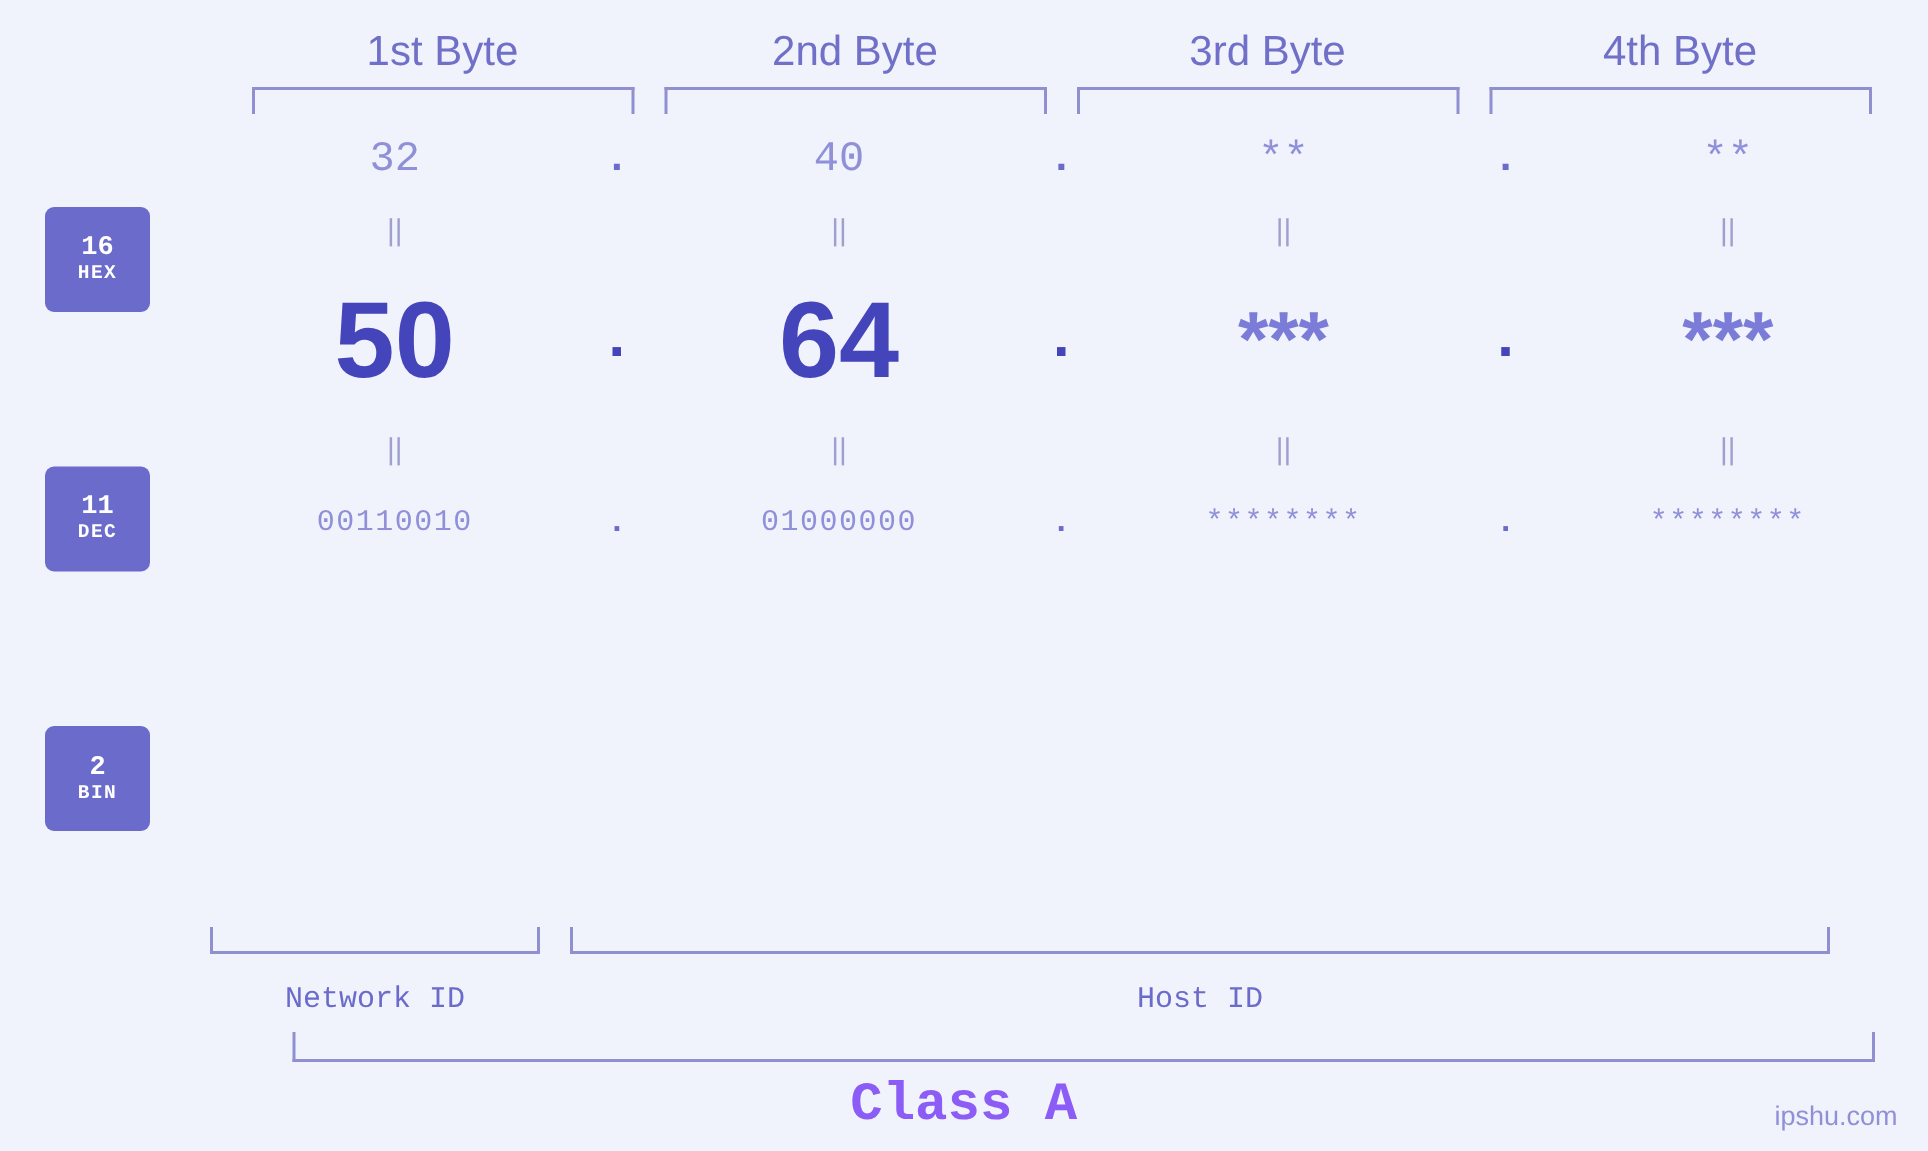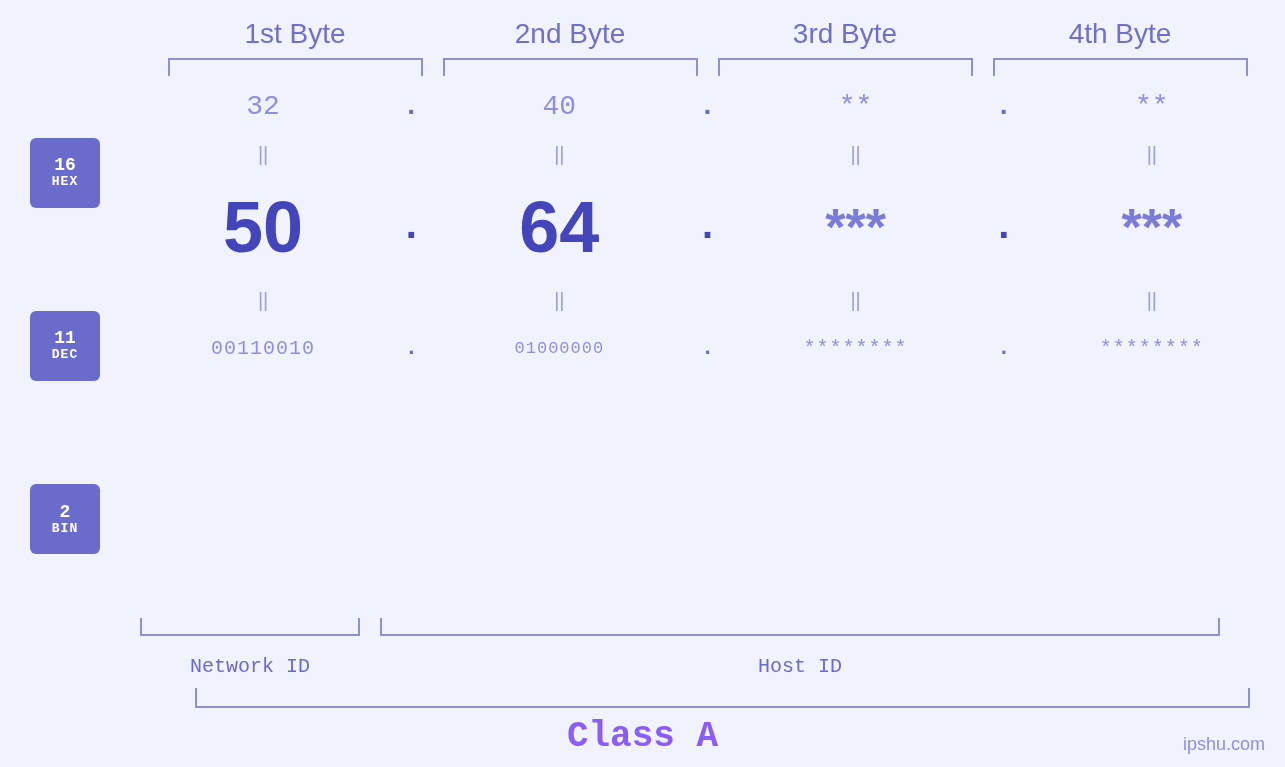--- a/index.html
+++ b/index.html
@@ -256,21 +256,21 @@
       </div>
 
       <div class="bin-section">
         <div class="cell-val">
           <span style="color:#9090d8; font-size:20px; font-family:'Courier New',monospace; letter-spacing:1px;">00110010</span>
         </div>
         <div class="dot-val">
           <span style="color:#6b6bcc; font-size:22px;">.</span>
         </div>
         <div class="cell-val">
-          <span style="color:#9090d8; font-size:17px; font-family:'Courier New',monospace; letter-spacing:1px;">01000000</span>
+          <span style="color:#9090d8; font-size:20px; font-family:'Courier New',monospace; letter-spacing:1px;">01000000</span>
         </div>
         <div class="dot-val">
           <span style="color:#6b6bcc; font-size:22px;">.</span>
         </div>
         <div class="cell-val">
           <span style="color:#9090d8; font-size:20px; font-family:'Courier New',monospace; letter-spacing:1px;">********</span>
         </div>
         <div class="dot-val">
           <span style="color:#6b6bcc; font-size:22px;">.</span>
         </div>

